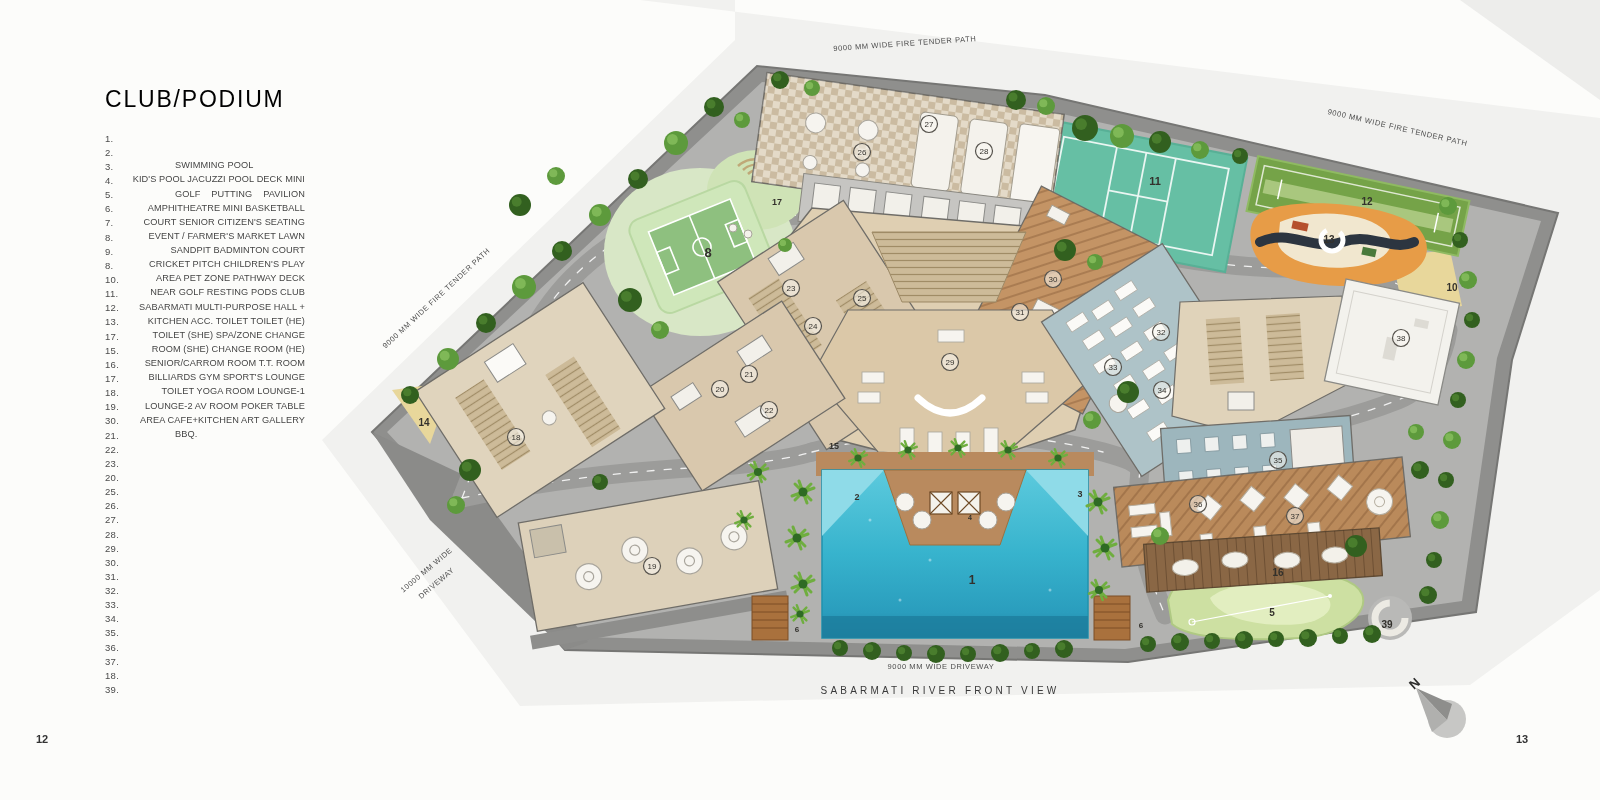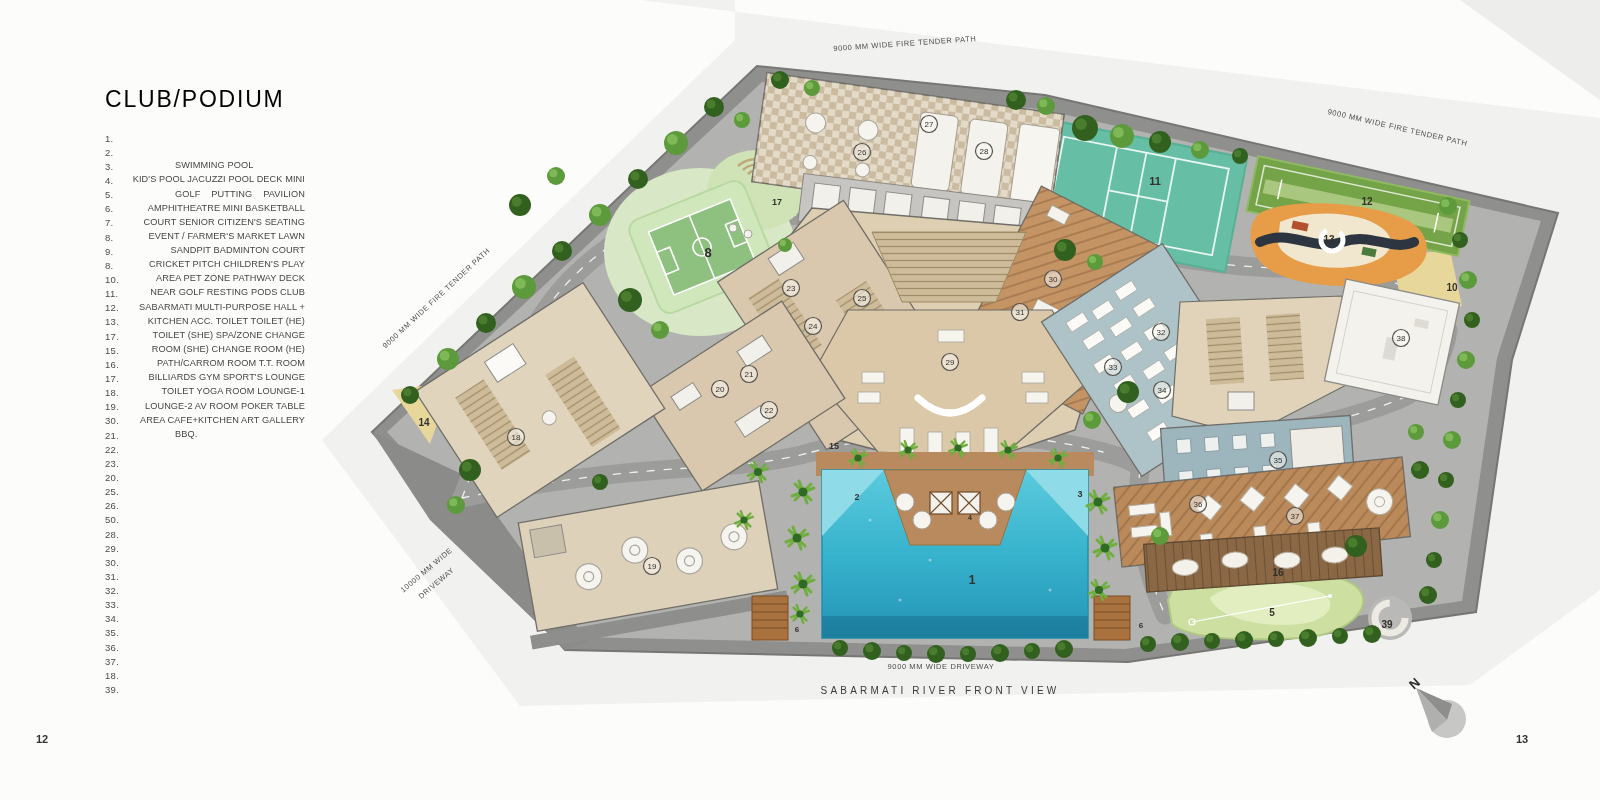--- a/index.html
+++ b/index.html
@@ -677,21 +677,21 @@
         <div class="legend-row">
           <span class="legend-num">13.</span>
           <span class="legend-txt">TOILET (SHE) SPA/ZONE CHANGE</span>
         </div>
         <div class="legend-row">
           <span class="legend-num">17.</span>
           <span class="legend-txt">ROOM (SHE) CHANGE ROOM (HE)</span>
         </div>
         <div class="legend-row">
           <span class="legend-num">15.</span>
-          <span class="legend-txt">PATH/CARROM ROOM T.T. ROOM</span>
+          <span class="legend-txt">SENIOR/CARROM ROOM T.T. ROOM</span>
         </div>
         <div class="legend-row">
           <span class="legend-num">16.</span>
           <span class="legend-txt">BILLIARDS GYM SPORT'S LOUNGE</span>
         </div>
         <div class="legend-row">
           <span class="legend-num">17.</span>
           <span class="legend-txt">TOILET YOGA ROOM LOUNGE-1</span>
         </div>
         <div class="legend-row">
@@ -724,21 +724,21 @@
         </div>
         <div class="legend-row">
           <span class="legend-num">25.</span>
           <span class="legend-txt nostretch"></span>
         </div>
         <div class="legend-row">
           <span class="legend-num">26.</span>
           <span class="legend-txt nostretch"></span>
         </div>
         <div class="legend-row">
-          <span class="legend-num">50.</span>
+          <span class="legend-num">27.</span>
           <span class="legend-txt nostretch"></span>
         </div>
         <div class="legend-row">
           <span class="legend-num">28.</span>
           <span class="legend-txt nostretch"></span>
         </div>
         <div class="legend-row">
           <span class="legend-num">29.</span>
           <span class="legend-txt nostretch"></span>
         </div>

